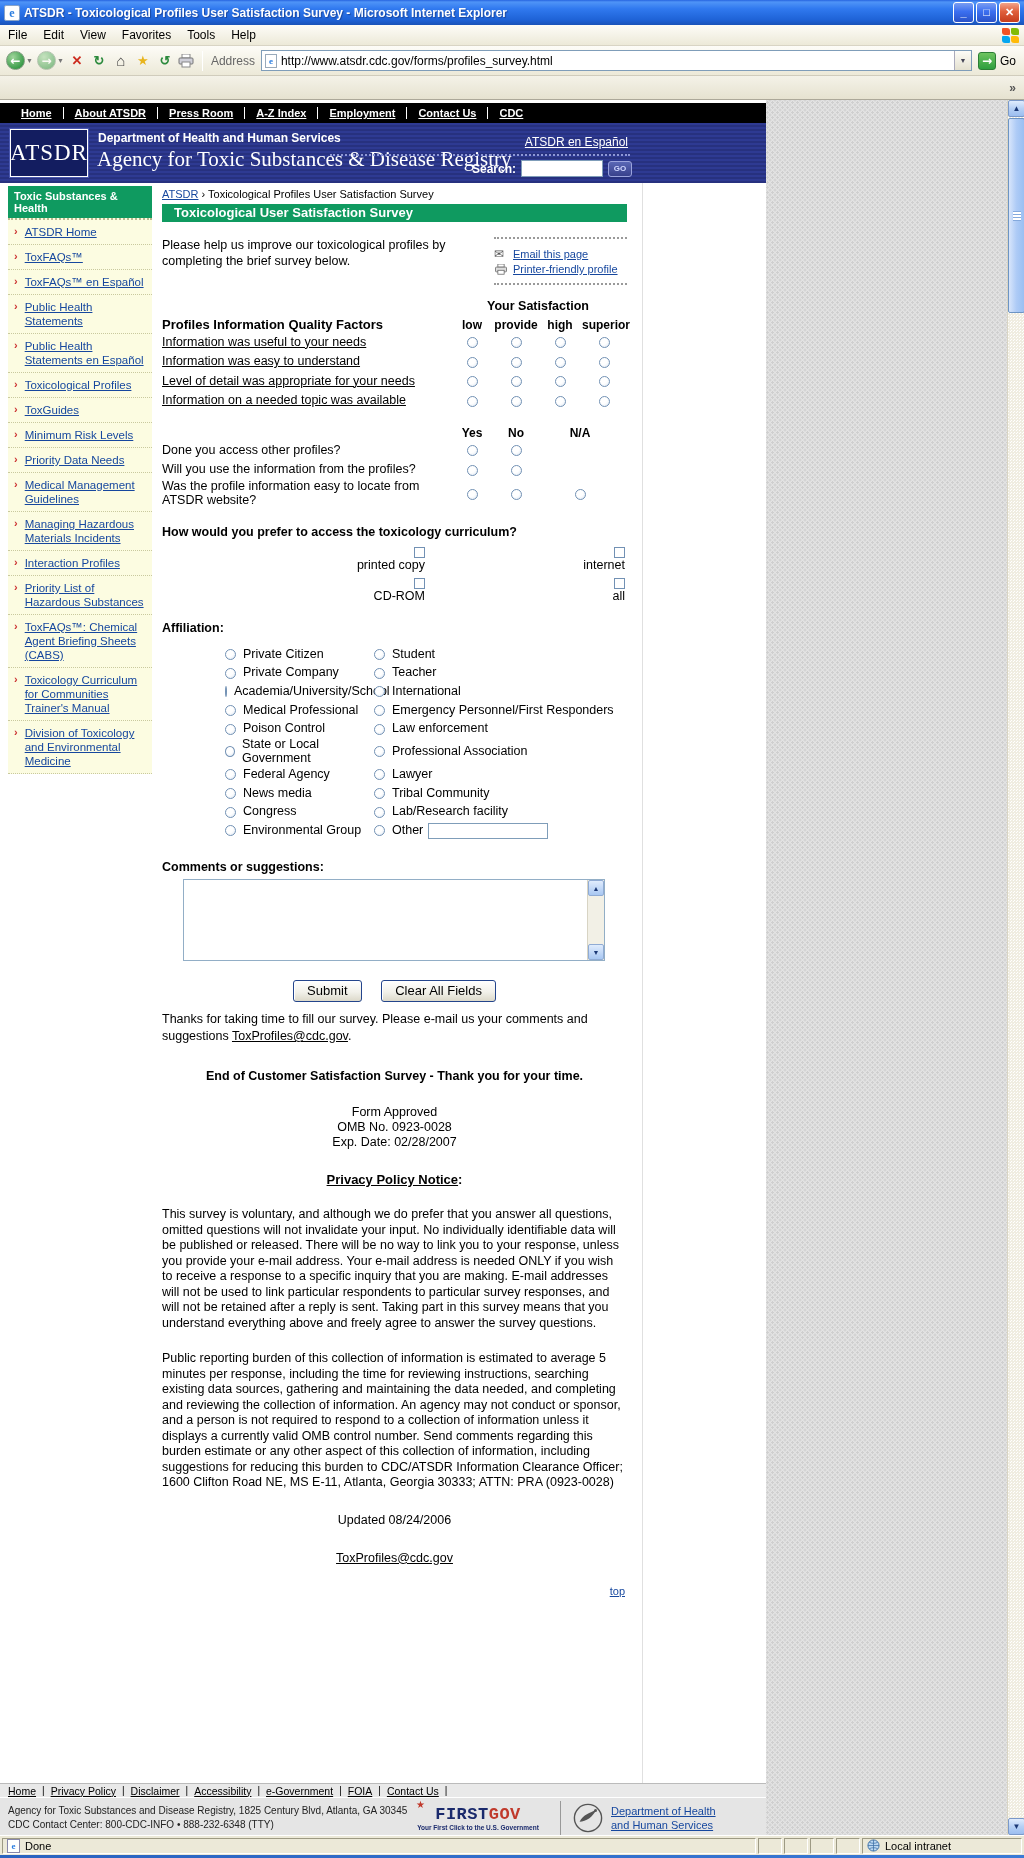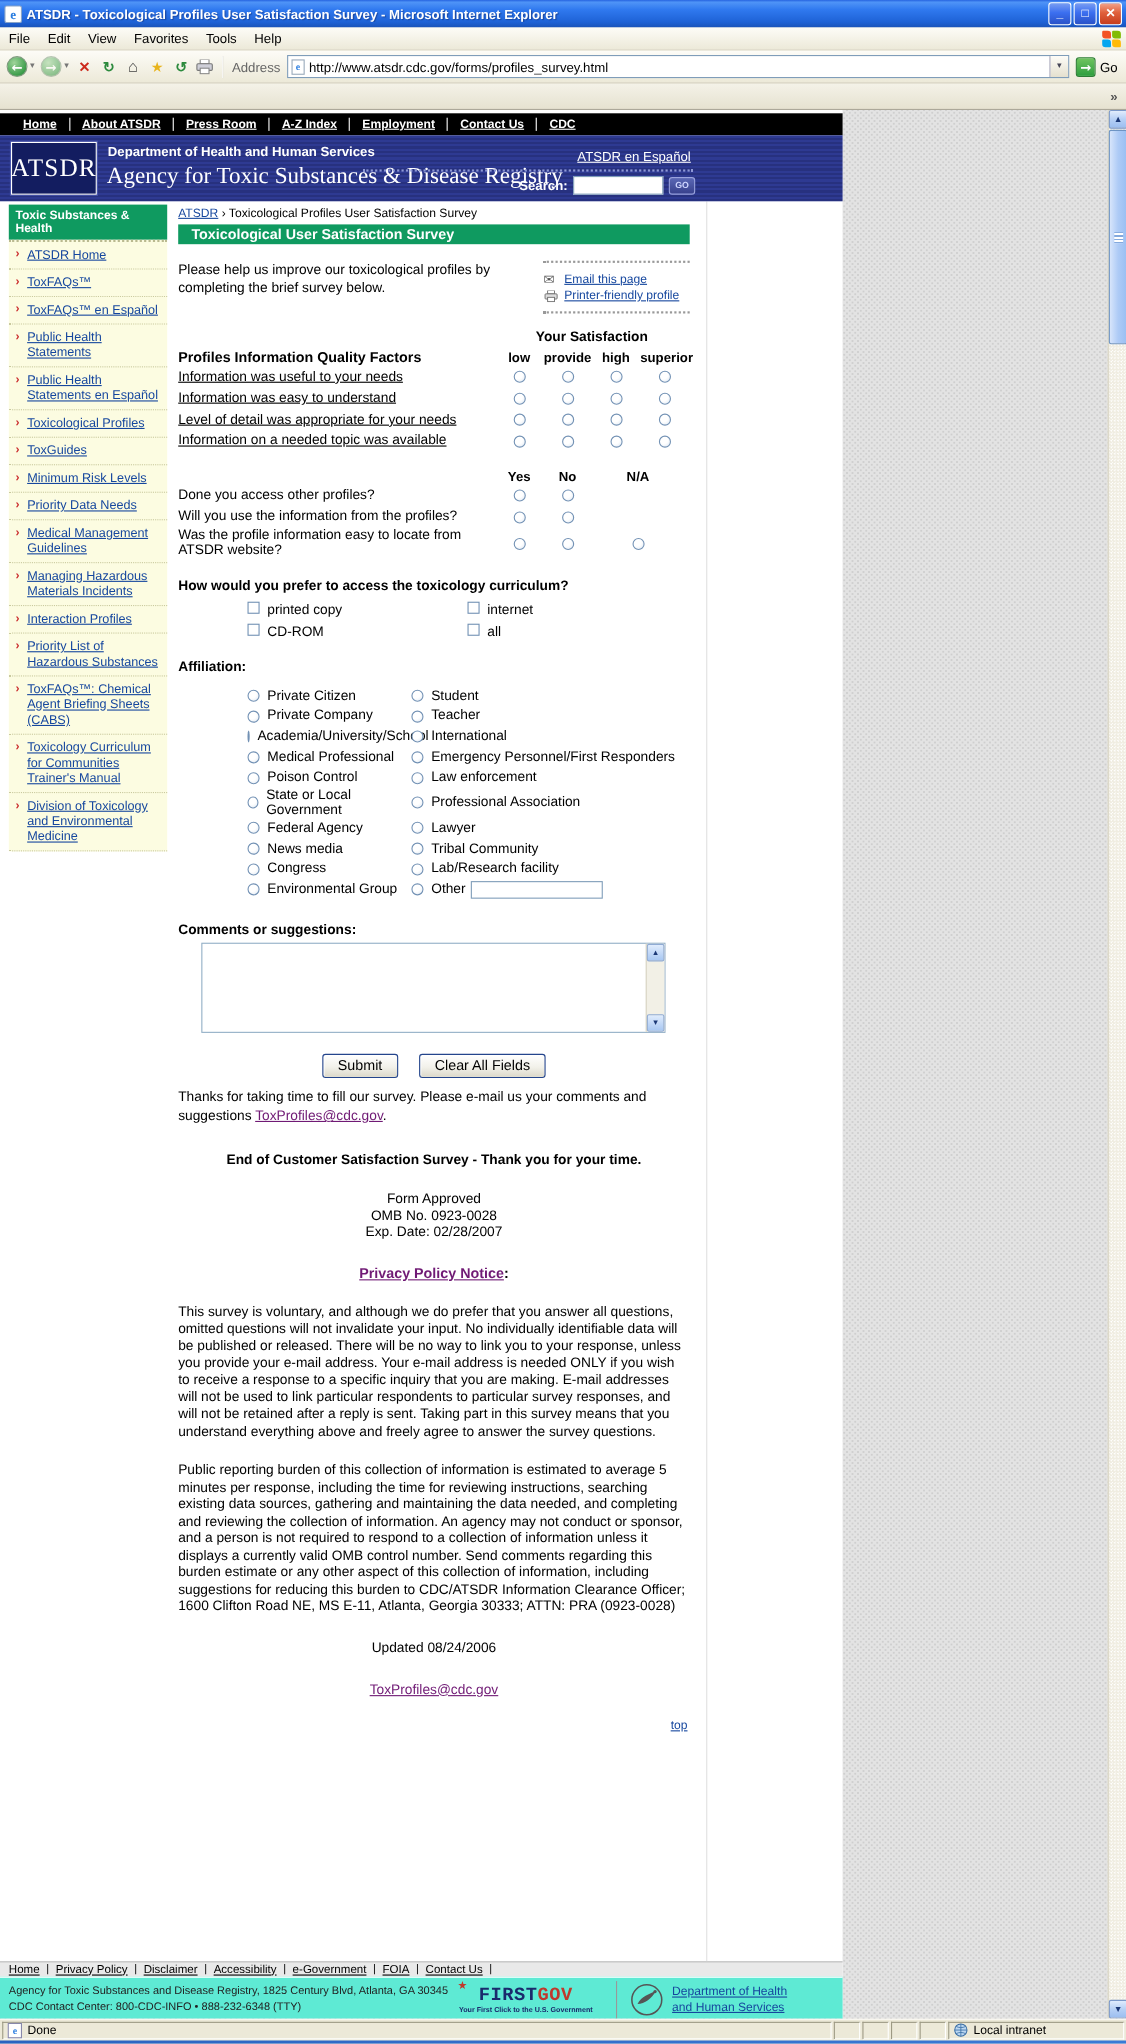--- a/index.html
+++ b/index.html
@@ -135,21 +135,21 @@
   .checkbox { display:inline-block; width:11px; height:11px; border:1px solid #7291b4; background:#fff; vertical-align:middle; }
 
   .yn-cols { display:grid; grid-template-columns:288px 44px 44px 84px; align-items:center; }
   .yn-head { margin-top:16px; font-weight:bold; }
   .yn-head .col { text-align:center; font-size:12px; }
   .yn-row { min-height:19.5px; }
   .yn-row .q { font-size:12.5px; line-height:14px; }
 
   .sec-head { margin-top:18px; font-weight:bold; font-size:12.5px; }
   .access-grid { margin:8px 0 0 63px; display:grid; grid-template-columns:200px 200px; row-gap:6px; }
-  .opt { display:flex; align-items:flex-start; }
+  .opt { display:flex; align-items:flex-end;flex-direction:column; }
   .opt .lbl { margin-left:7px; font-size:12.5px; }
 
   .aff-grid { margin-top:10px; }
   .aff-row { display:grid; grid-template-columns:149px 254px; margin-left:63px; align-items:center; min-height:18.7px; }
   .aff-opt { display:flex; align-items:center; }
   .aff-opt .lbl { margin-left:7px; font-size:12.5px; line-height:13.5px; }
   .other-input { margin-left:5px; width:120px; height:16px; border:1px solid #7f9db9; background:#fff;
     font-size:12px; padding:0 2px; }
 
   .comments-label { margin-top:20px; font-weight:bold; font-size:12.5px; }
@@ -157,35 +157,35 @@
   .ta-rail { position:absolute; right:0; top:0; bottom:0; width:17px; background:#f2f0e6; border-left:1px solid #d8d4c4; }
   .ta-btn { position:absolute; left:0; width:16px; height:16px; border:1px solid #90abd4; border-radius:2px;
     background:linear-gradient(#e0ecfd,#a8c7f2); color:#1b3876; font-size:7px; text-align:center; line-height:15px; }
   .ta-up { top:0; } .ta-down { bottom:0; }
 
   .btnrow { margin-top:19px; text-align:center; }
   .xp-btn { display:inline-block; font-size:13px; padding:2px 13px 3px; border:1px solid #24458c; border-radius:3px;
     background:linear-gradient(#fff,#f2f1ea 55%,#dcd9ca); box-shadow:inset 1px 1px 0 #fff; margin:0 8px; }
 
   .thanks { margin-top:9px; font-size:12.5px; line-height:17px; }
-  .thanks a, .plink, .mailto { color:#701a75; text-decoration:underline; }
+  .thanks a, .plink, .mailto { color:#000000; text-decoration:underline; }
   .endline { margin-top:24px; text-align:center; font-weight:bold; font-size:12.5px; }
   .approved { margin-top:22px; text-align:center; font-size:12.5px; line-height:15px; }
   .privacy { margin-top:22px; text-align:center; font-size:13px; font-weight:bold; }
   .paras p { margin-top:20px; font-size:12.5px; line-height:15.5px; }
   .updated { margin-top:22px; text-align:center; font-size:12.5px; }
   .mailrow { margin-top:24px; text-align:center; font-size:12.5px; }
   .toprow { margin-top:20px; text-align:right; font-size:11px; padding-right:2px; }
   .toprow a { color:#16479e; text-decoration:underline; }
 
   
   .foot-links { height:14px; background:#e9e9e9; border-top:1px solid #bbb; display:flex; align-items:center; padding-left:8px; }
   .foot-links a { color:#000; font-size:10.5px; text-decoration:underline; white-space:nowrap; }
   .fl-sep { color:#000; margin:0 6px; font-size:10px; }
-  .foot-main { height:40px; background:#5eead4; border-top:1px solid #fff; display:flex; align-items:center; padding:0 8px; }
+  .foot-main { height:40px; background:#e5e5e5; border-top:1px solid #fff; display:flex; align-items:center; padding:0 8px; }
   .foot-addr { font-size:10px; color:#222; line-height:14px; width:400px; }
   .firstgov { width:140px; text-align:center; position:relative; }
   .fg-star { color:#c0392b; font-size:10px; position:absolute; left:8px; top:-6px; }
   .fg-name { font-family:Liberation Mono, monospace; font-weight:bold; font-size:17px; letter-spacing:.5px; }
   .fg-first { color:#1a2a6c; } .fg-gov { color:#c0392b; }
   .fg-tag { font-size:6.5px; font-weight:bold; color:#1a2a6c; }
   .fg-div { width:1px; height:34px; background:#999; margin:0 12px; }
   .hhs { display:flex; align-items:center; }
   .hhs-logo { width:30px; height:30px; margin-right:8px; }
   .hhs a { color:#16479e; font-size:11px; text-decoration:underline; line-height:14px; }

